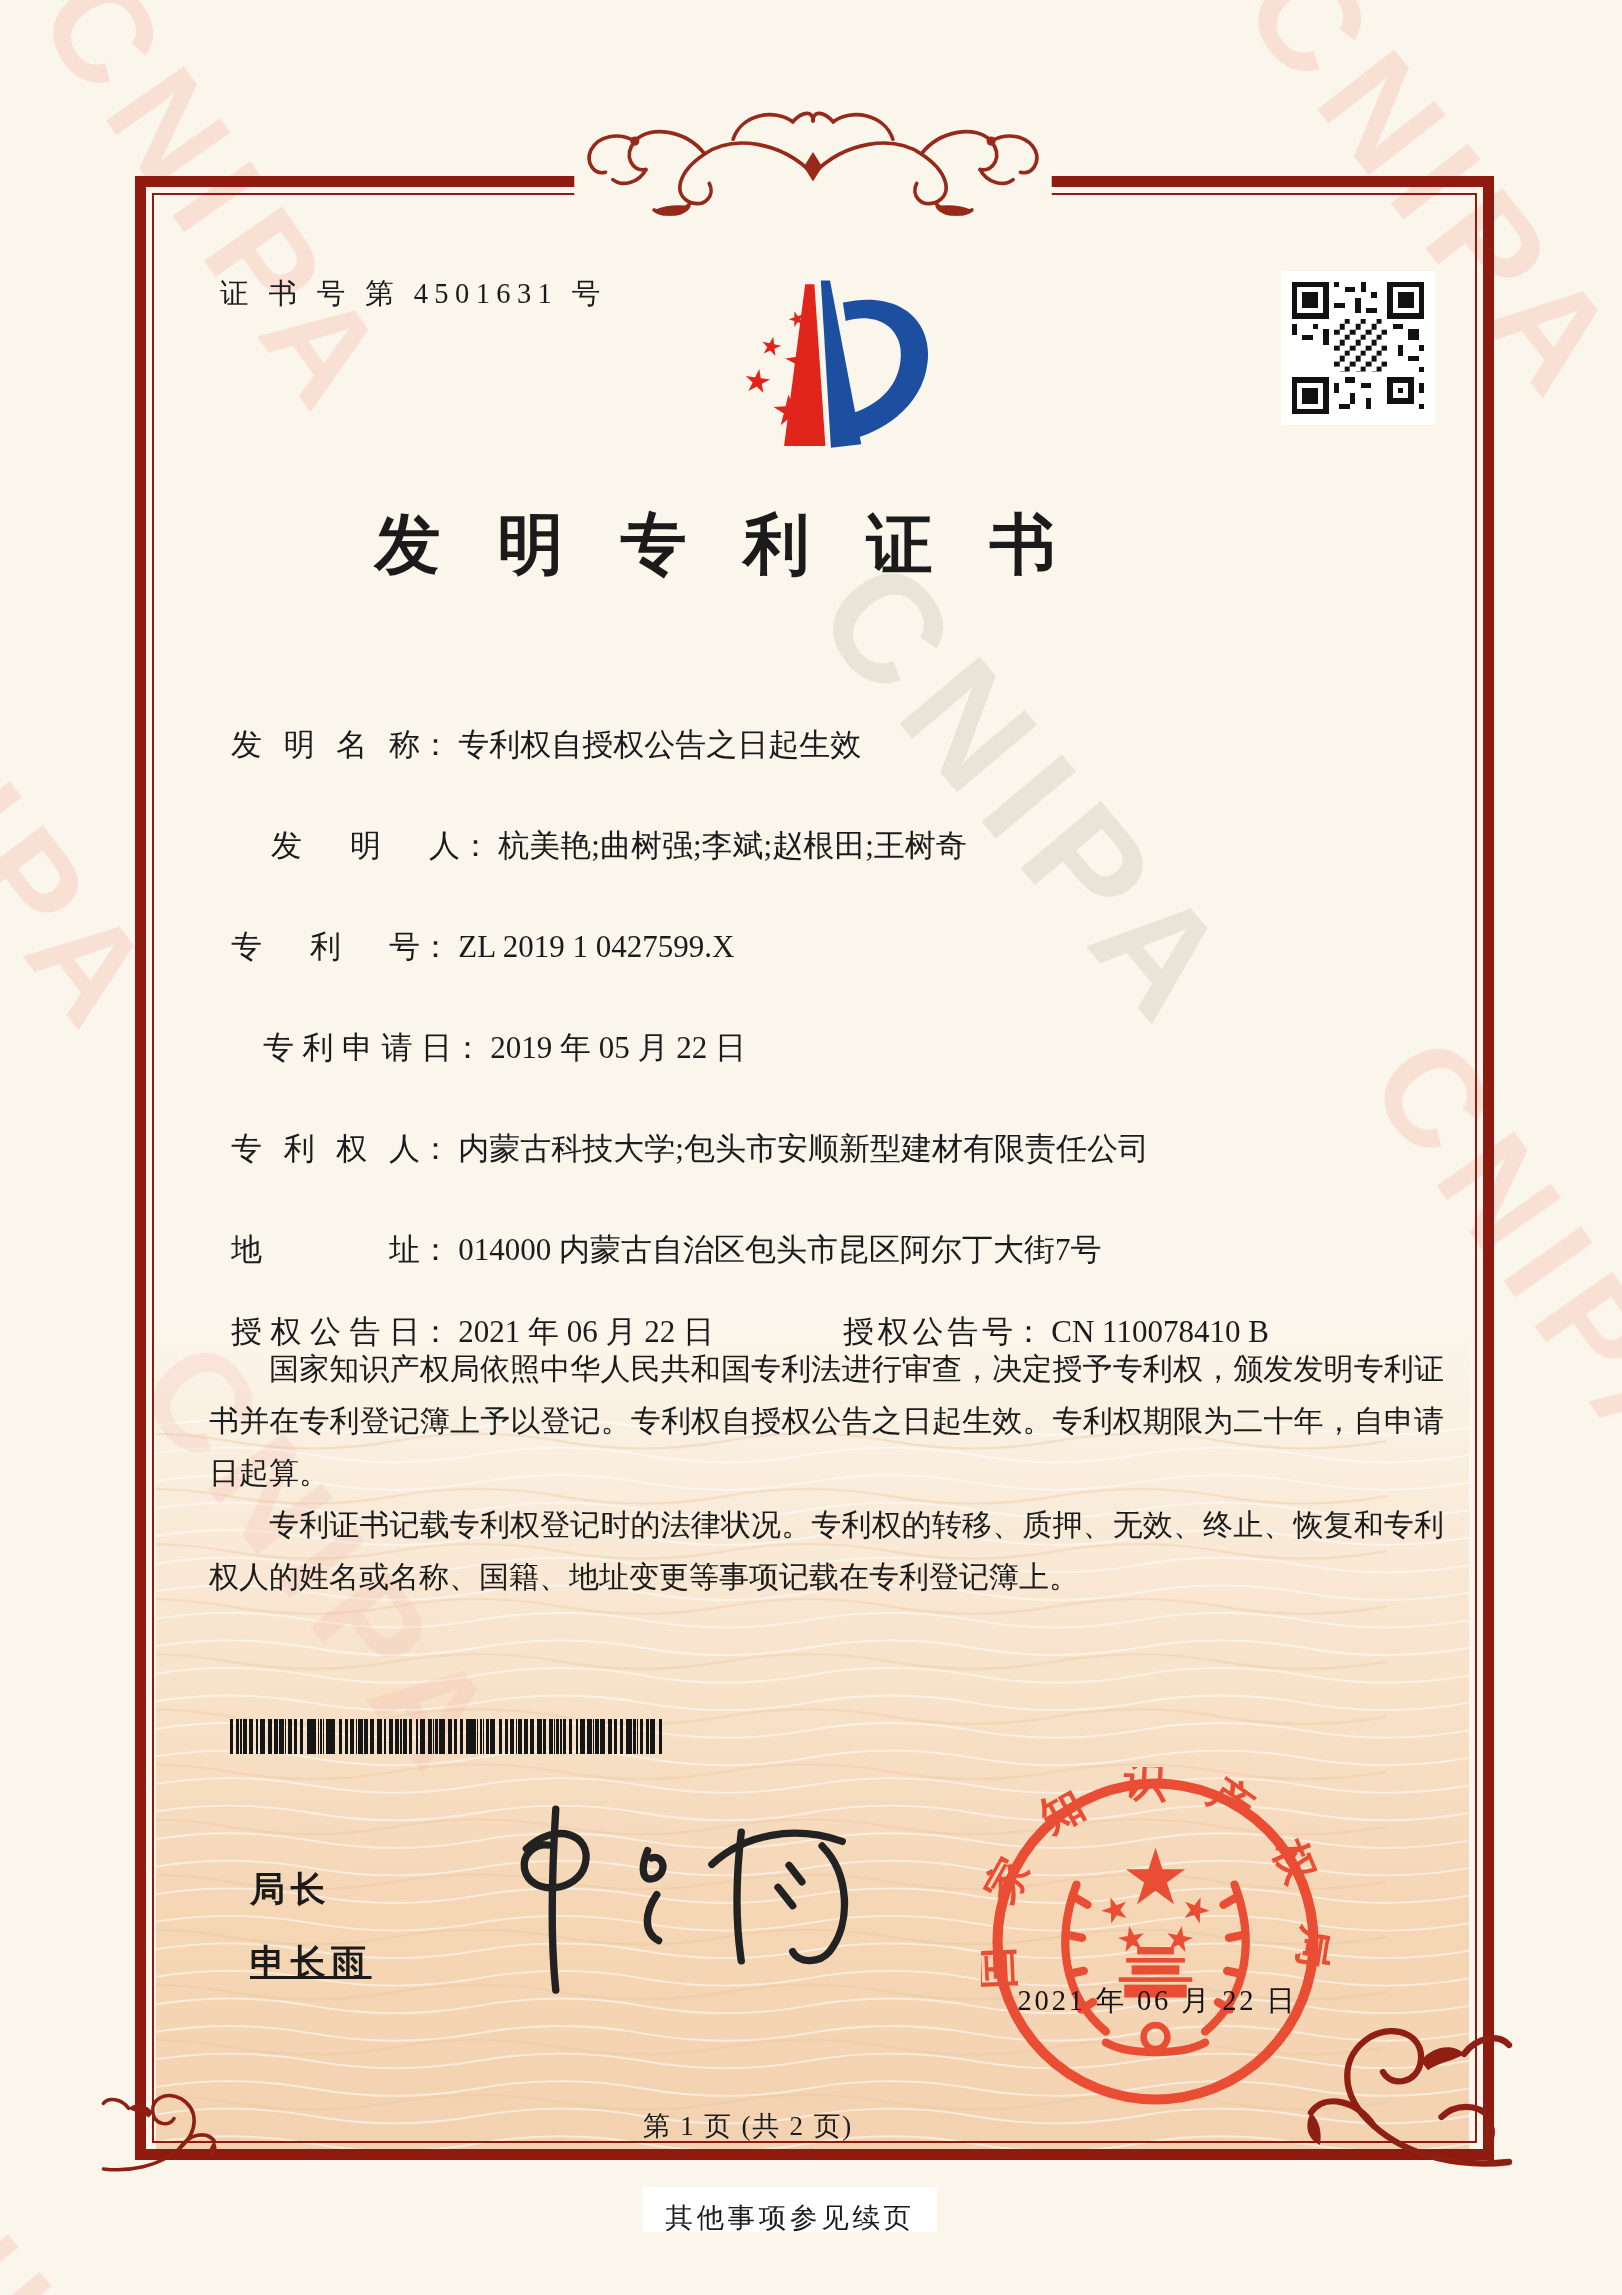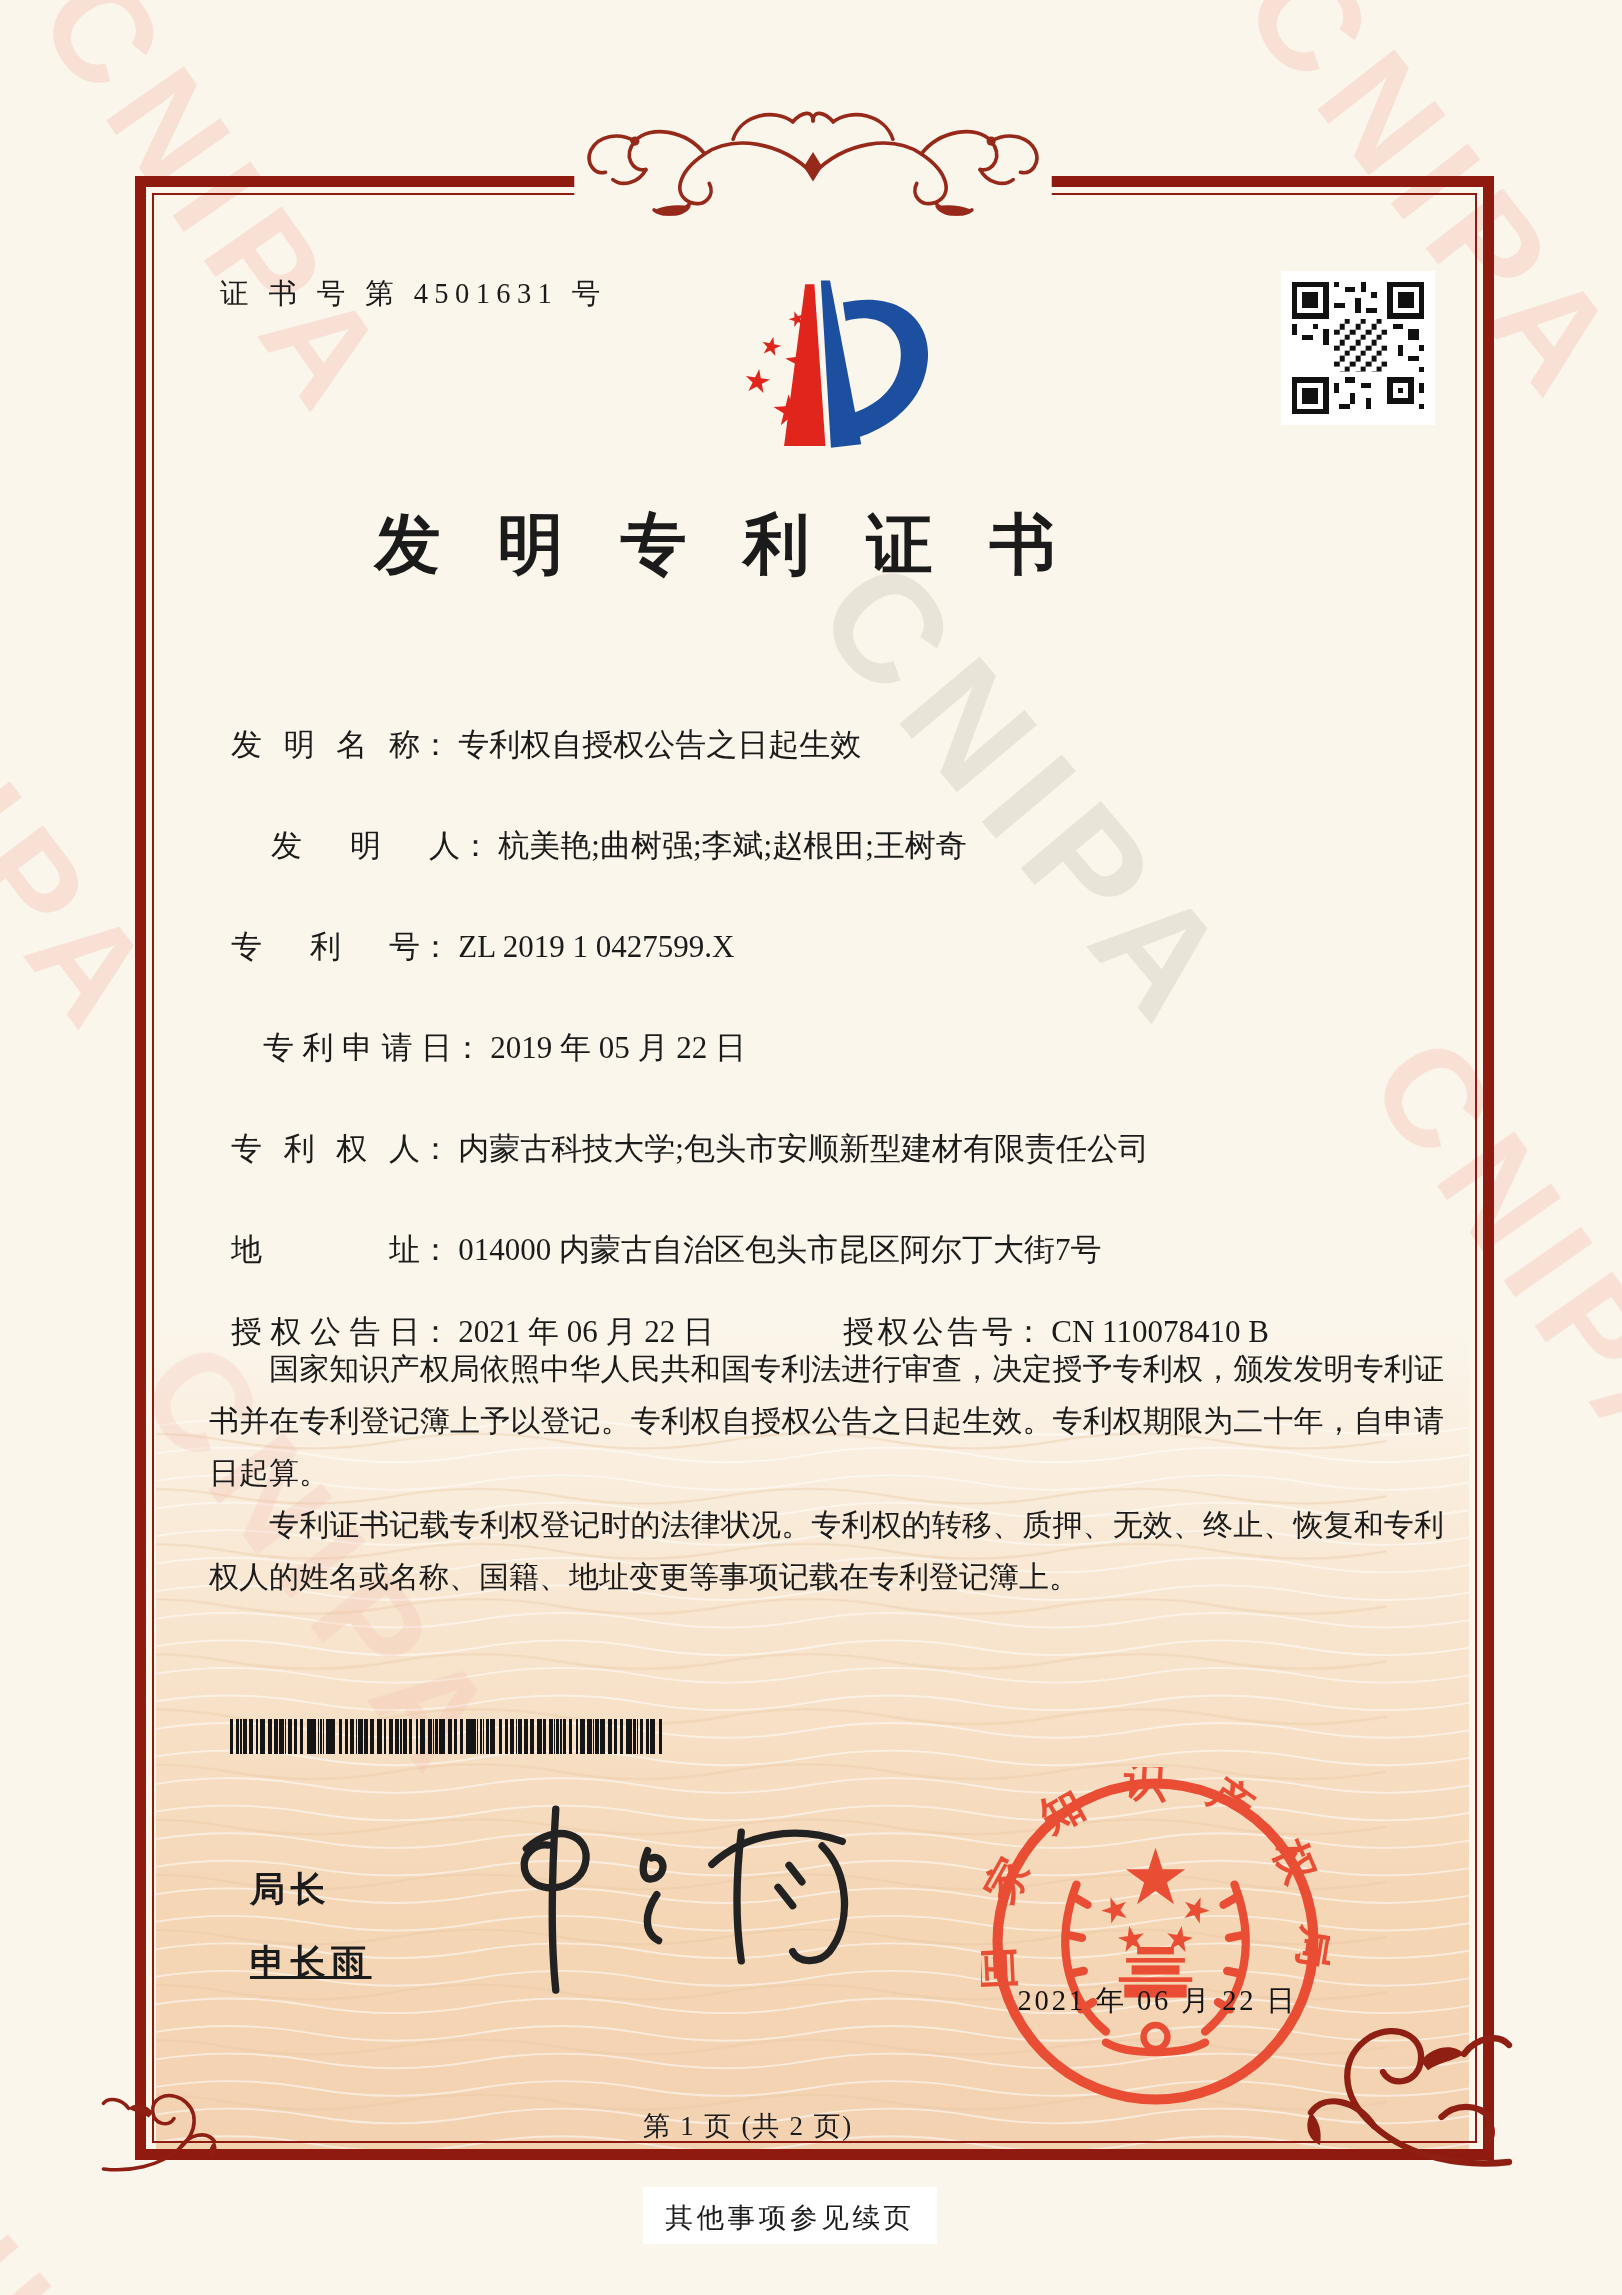--- a/index.html
+++ b/index.html
@@ -71,21 +71,21 @@
   .sig-hand{position:absolute;left:418px;top:1777px;z-index:6;}
 
   
   .seal{position:absolute;left:981px;top:1767px;z-index:6;}
   .seal-date{position:absolute;left:1006px;top:1982px;width:303px;text-align:center;font-size:28.5px;
     letter-spacing:2.8px;color:#151515;z-index:7;white-space:nowrap;}
 
   
   .page-info{position:absolute;left:135px;top:2108px;width:1226px;text-align:center;font-size:27px;
     letter-spacing:1.8px;z-index:5;}
-  .cont-note{position:absolute;left:643px;top:2187px;width:294px;height:57px;background:#ffffff;
+  .cont-note{position:absolute;left:643px;top:2187px;width:294px;height:45px;background:#ffffff;
     text-align:center;z-index:5;}
   .cont-note span{display:inline-block;margin-top:13px;font-size:27.5px;letter-spacing:3.7px;}
 </style>
 </head>
 <body>
 
 <div class="page">
 
   <div class="wm wm-pink wm-tl">CNIPA</div>
   <div class="wm wm-pink wm-tr">CNIPA</div>

